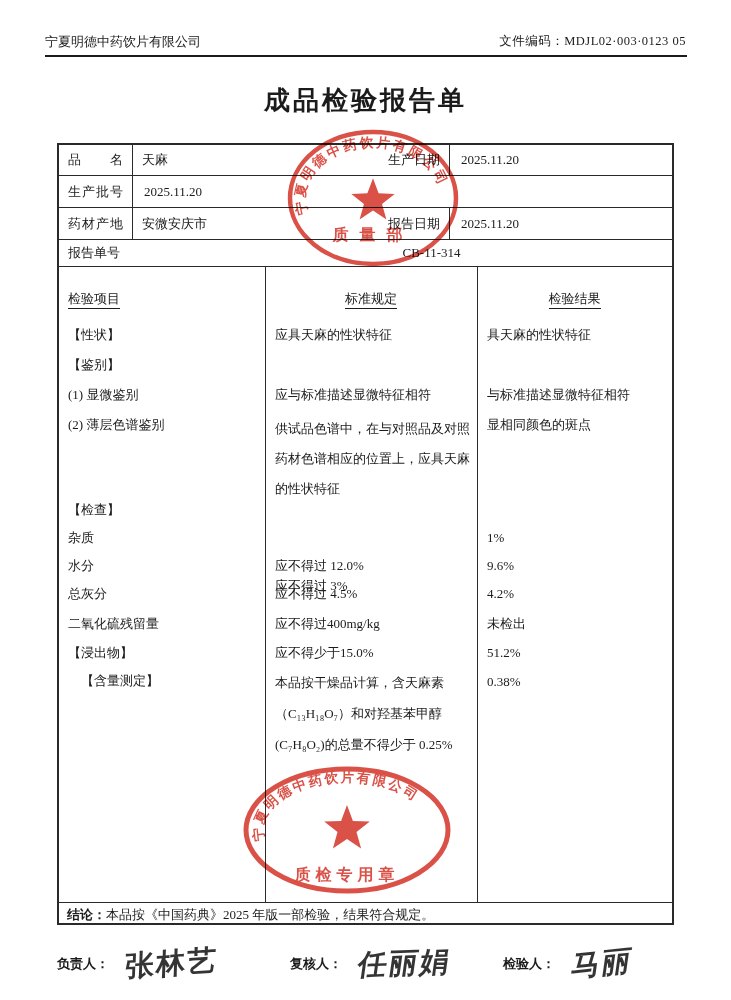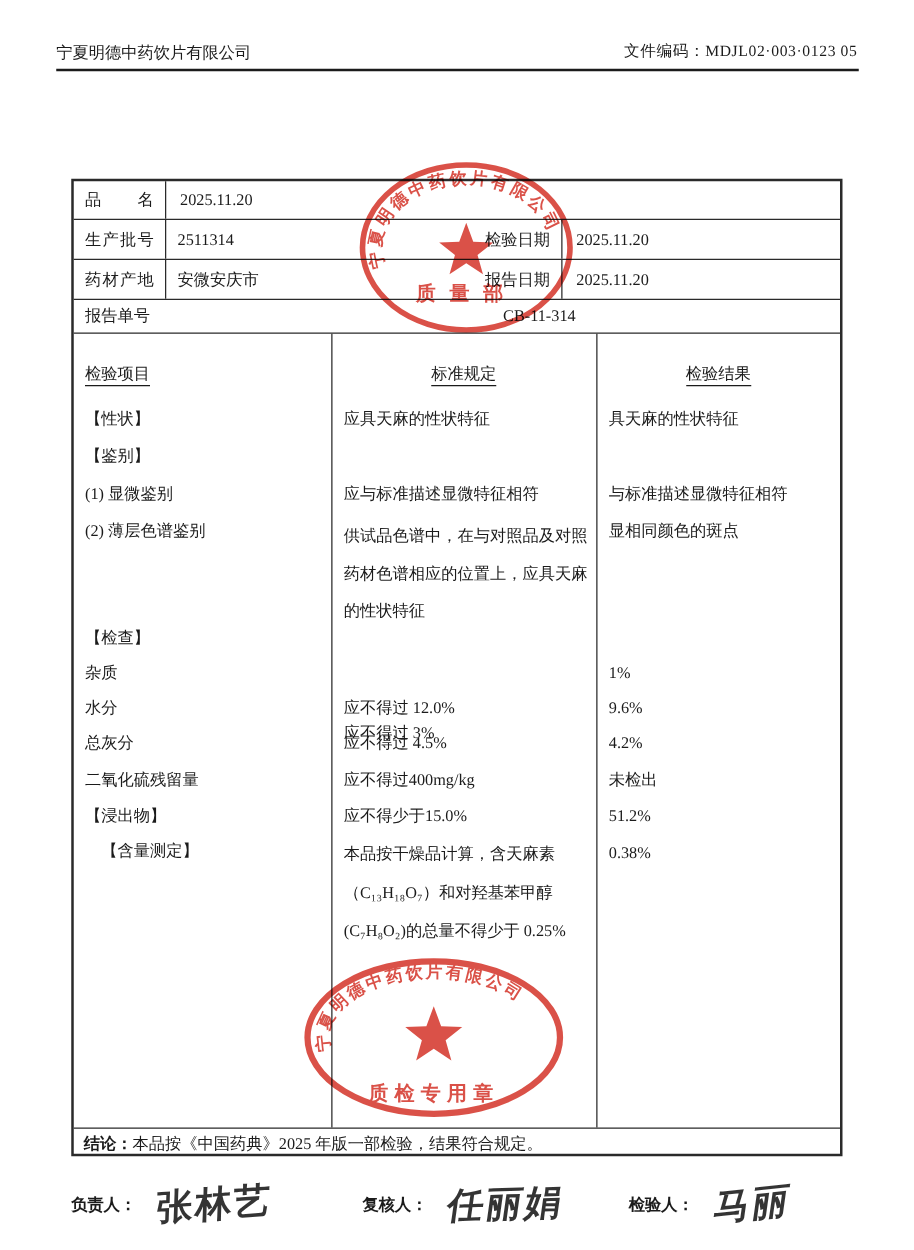--- a/index.html
+++ b/index.html
@@ -49,38 +49,39 @@
 </style>
 </head>
 <body>
 
 <div class="page">
 
   <div class="hdr-company">宁夏明德中药饮片有限公司</div>
   <div class="hdr-code">文件编码：MDJL02·003·0123 05</div>
   <div class="hdr-rule"></div>
 
+  <div class="doc-title">成品检验报告单</div>
 
   <div class="tbl">
 
     <div class="info-row h30">
       <div class="i-lbl">
           <span>品名</span>
         </div>
+      <div class="i-mid">
+        <span>天麻</span>
+        <span>生产日期</span>
+      </div>
       <div class="i-date">2025.11.20</div>
     </div>
 
     <div class="info-row h31">
       <div class="i-lbl">
           <span>生产批号</span>
         </div>
-      <div class="i-mid">
-        <span>2511314</span>
-        <span>检验日期</span>
-      </div>
       <div class="i-date">2025.11.20</div>
     </div>
 
     <div class="info-row h31">
       <div class="i-lbl">
           <span>药材产地</span>
         </div>
       <div class="i-mid">
         <span>安微安庆市</span>
         <span>报告日期</span>

